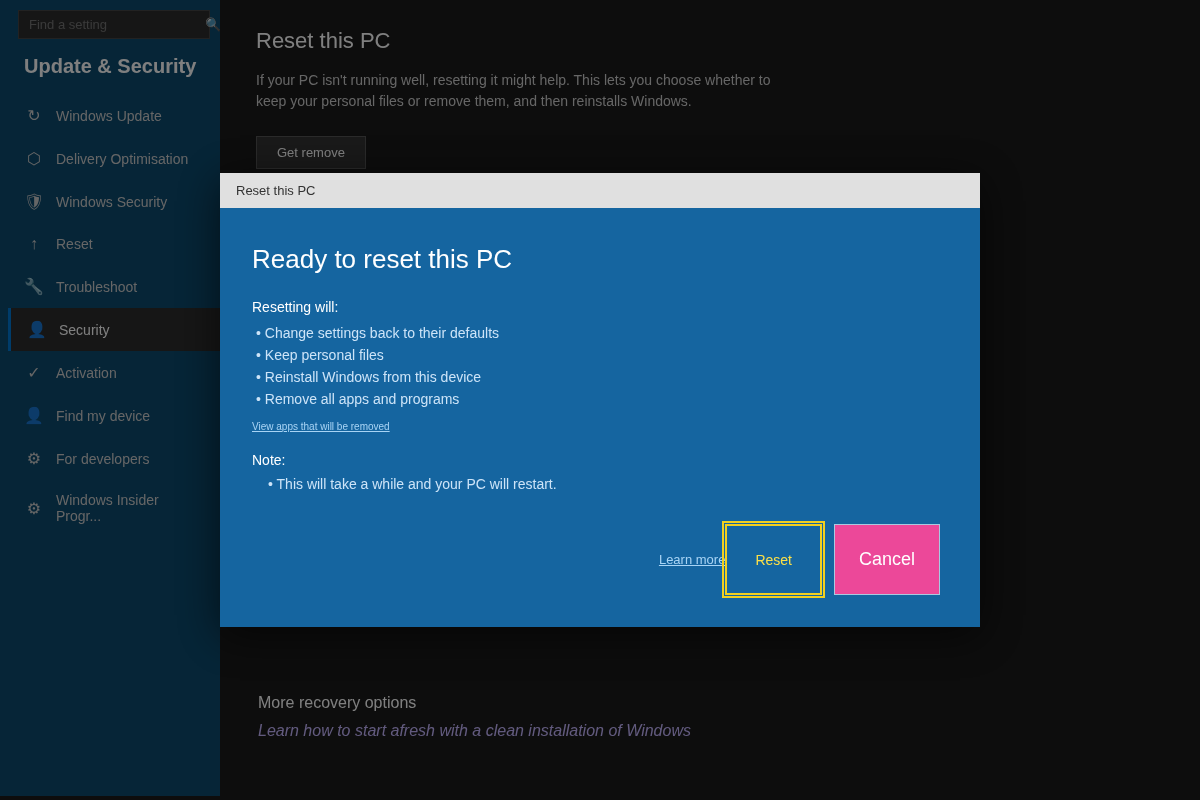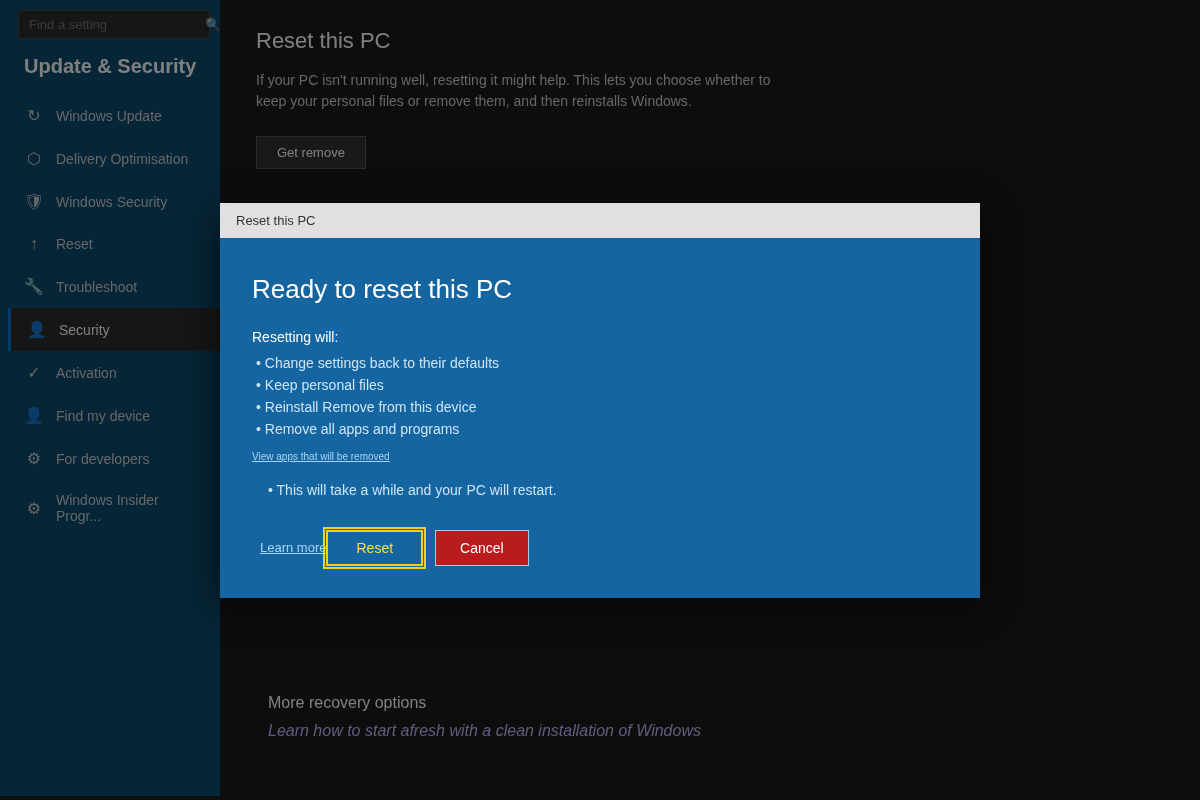--- a/index.html
+++ b/index.html
@@ -104,21 +104,21 @@
       color: #fff;
       border: 1px solid #555;
       padding: 8px 20px;
       font-size: 13px;
       cursor: pointer;
     }
 
     .more-recovery {
       position: absolute;
       bottom: 60px;
-      left: 48px;
+      left: 38px;
       margin-top: 48px;
     }
 
     .more-recovery h3 {
       color: #fff;
       font-size: 16px;
       font-weight: 400;
       margin-bottom: 10px;
     }
 
@@ -199,21 +199,21 @@
     .modal-note-bullet {
       color: #cde4f8;
       font-size: 14px;
       padding-left: 16px;
     }
 
     .modal-footer {
       background: #1565a0;
       padding: 0 40px 32px 40px;
       display: flex;
-      justify-content: flex-start;
+      justify-content: flex-end;
       align-items: center;
     }
 
     .learn-more-link {
       color: #a8d4f5;
       font-size: 13px;
       text-decoration: underline;
       cursor: pointer;
     }
 
@@ -227,25 +227,25 @@
       color: #fde047;
       border: 2px solid #f0d020;
       padding: 8px 28px;
       font-size: 14px;
       cursor: pointer;
       outline: 2px solid #f0d020;
       outline-offset: 1px;
     }
 
     .btn-cancel {
-      background: #b91c1c;
+      background: #ec4899;
       color: #fff;
       border: 1px solid #aac8e0;
-      padding: 7px 24px;
-      font-size: 14px;
+      padding: 24px 24px;
+      font-size: 18px;
       cursor: pointer;
     }
   </style>
 </head>
 <body>
 
 <div class="sidebar">
   <div class="search-box">
     <input type="text" placeholder="Find a setting" style="">
     <span class="search-icon-svg">🔍</span>
@@ -306,23 +306,24 @@
 </div>
 
 <div class="modal-overlay">
   <div class="modal">
     <div class="modal-titlebar">Reset this PC</div>
     <div class="modal-body">
       <h2 class="modal-heading">Ready to reset this PC</h2>
       <p class="modal-section-label">Resetting will:</p>
       <p class="modal-bullet">• Change settings back to their defaults</p>
       <p class="modal-bullet">• Keep personal files</p>
-      <p class="modal-bullet">•  Reinstall Remove from this device</p>
+      <p class="modal-bullet">•  Reinstall Windows from this device</p>
       <p class="modal-bullet">• Remove all apps and programs</p>
       <a class="modal-link" href="#">View apps that will be removed</a>
+      <p class="modal-note-label">Note:</p>
       <p class="modal-note-bullet">•  This will take a while and your PC will restart.</p>
     </div>
     <div class="modal-footer">
       <a class="learn-more-link" href="#">Learn more</a>
       <div class="modal-buttons">
         <button class="btn-reset">Reset</button>
         <button class="btn-cancel">Cancel</button>
       </div>
     </div>
   </div>

